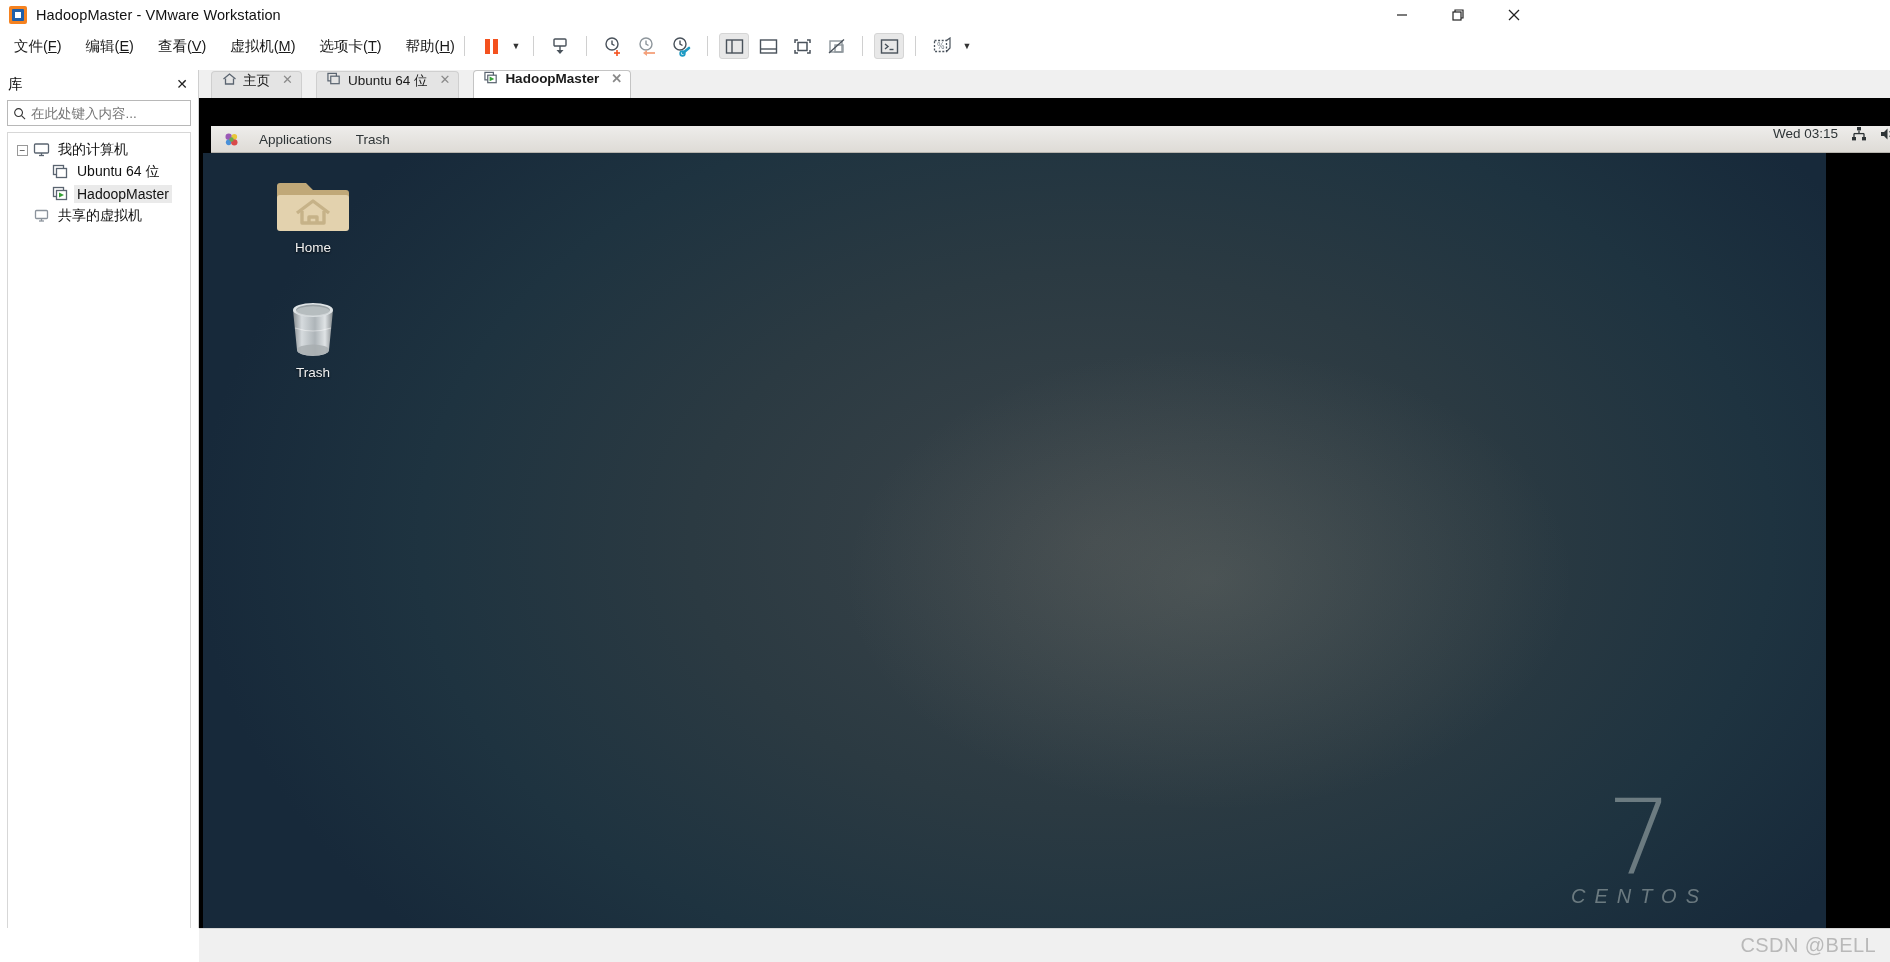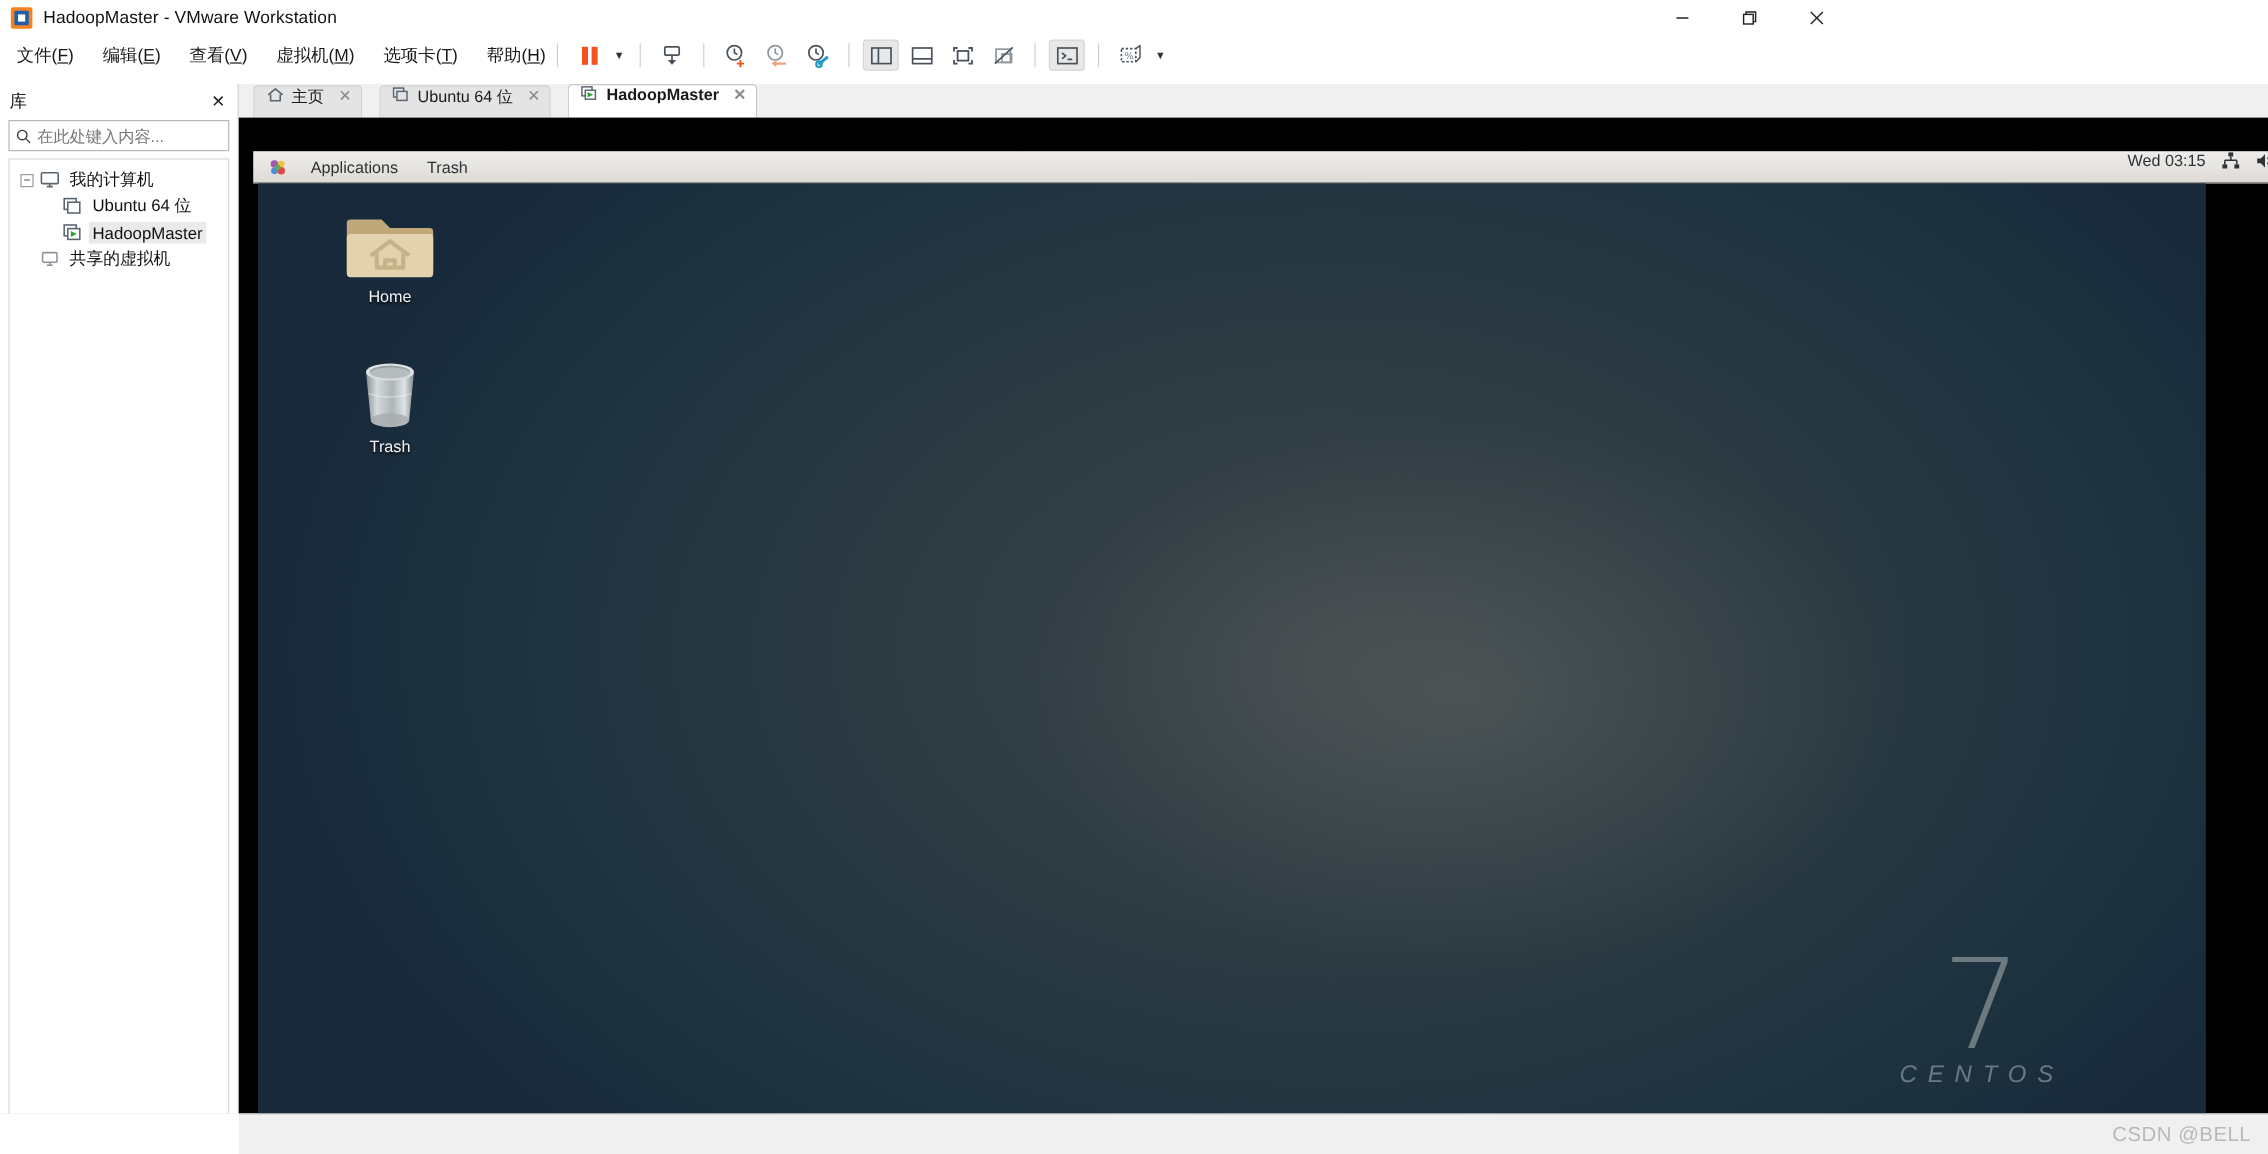--- a/index.html
+++ b/index.html
@@ -125,21 +125,21 @@
     border-bottom:1px solid #b7b4ae;
     display:flex; align-items:center;
   }
   .gp-foot { width:15px; height:15px; margin-left:13px; margin-right:8px; flex:none; }
   .gp-item { font-size:13.5px; color:#2e3436; padding:0 12px; }
   .gp-right { position:absolute; right:0; top:0; height:27px; display:flex; align-items:flex-start; padding-right:6px; gap:13px;}
   .gp-clock { font-size:13.5px; color:#2e3436; }
   .gp-ico { width:16px; height:16px; }
 
   .desktop {
-    position:absolute; left:16px; top:55px; width:1623px; height:775px;
+    position:absolute; left:4px; top:55px; width:1623px; height:775px;
     background:
       radial-gradient(ellipse 520px 330px at 62% 55%, rgba(150,150,135,.22), rgba(90,100,100,0) 70%),
       radial-gradient(ellipse 900px 600px at 55% 50%, #3b4449 0%, #2b3a42 45%, #1e3340 75%, #17293a 100%),
       linear-gradient(135deg,#1b3b45 0%, #24363f 40%, #16293b 100%);
   }
   .dicon {
     position:absolute; width:100px; text-align:center; color:#fff;
   }
   .dicon .lbl {
     margin-top:5px; font-size:13.5px; color:#f2f2f2;
@@ -162,21 +162,21 @@
     font-style:italic;
   }
 
   
   .statusbar {
     position:absolute; left:0; bottom:0; width:1890px; height:34px;
     background:#f0f0f0; border-top:1px solid #d7d7d7;
     display:flex; align-items:center; justify-content:flex-end;
   }
   .watermark {
-    font-size:17px; color:#b9b9b9; padding-right:14px; letter-spacing:.4px;
+    font-size:20px; color:#b9b9b9; padding-right:14px; letter-spacing:.4px;
   }
   .vm-left-strip {
     position:absolute; left:0; bottom:0; width:199px; height:34px; background:#fff;
   }
 </style>
 </head>
 <body>
 
 <div id="app">
 

